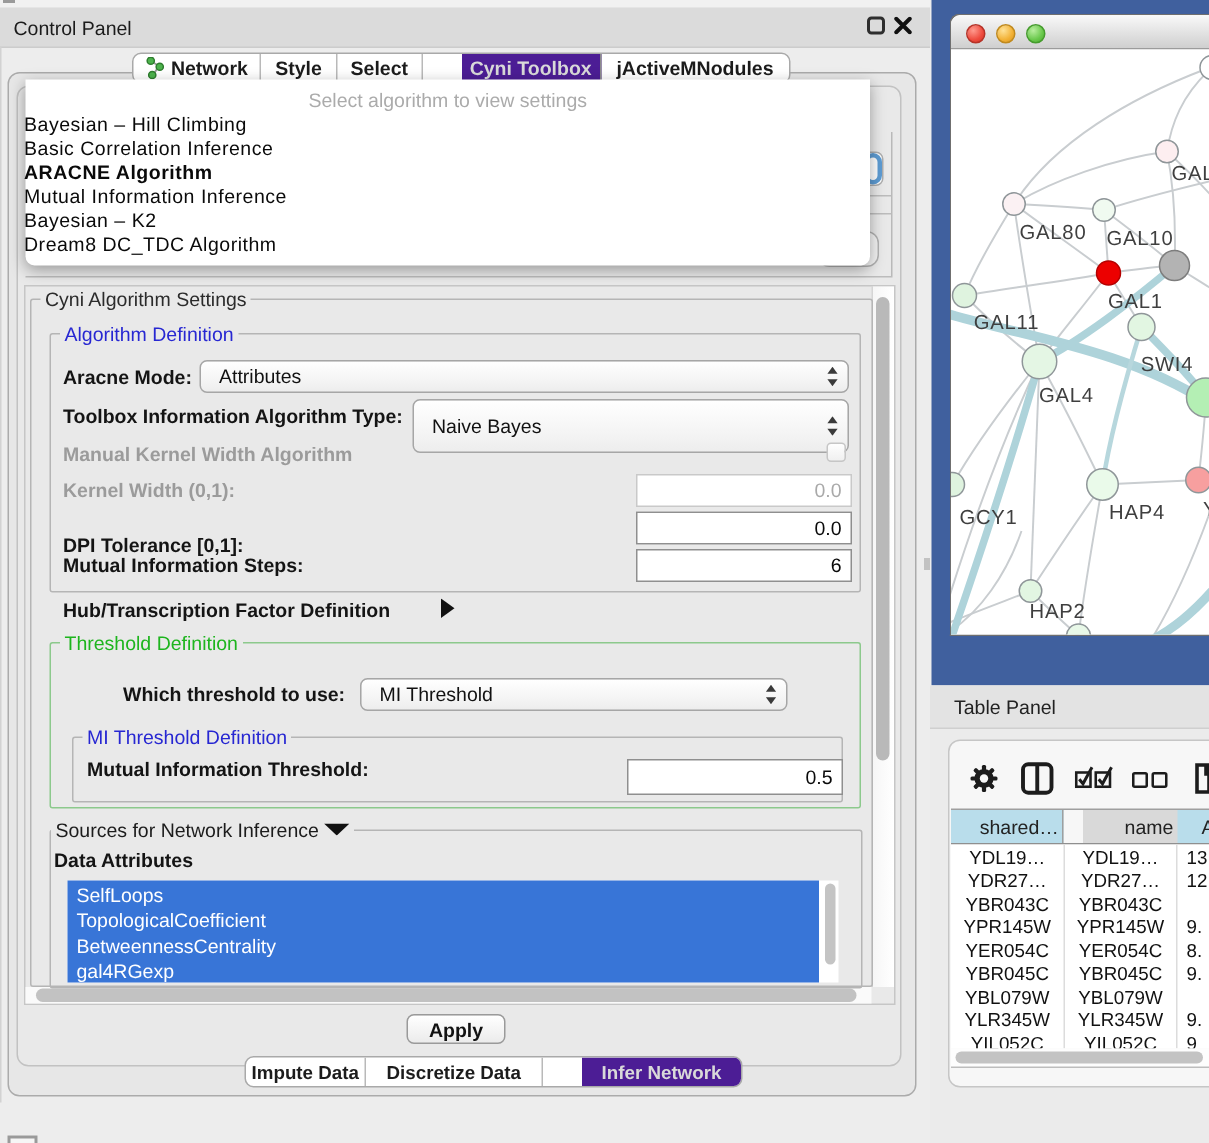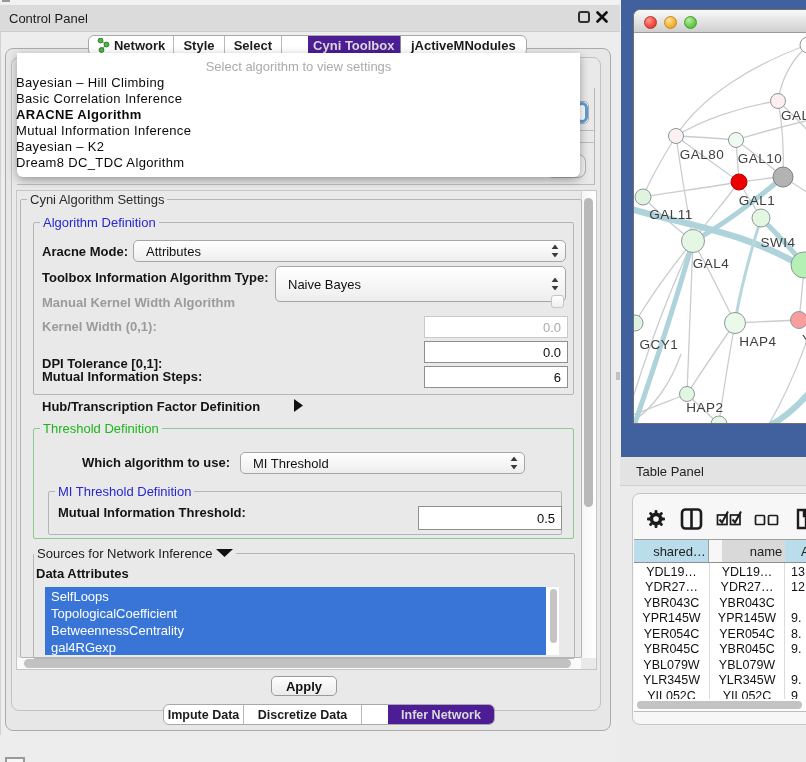--- a/index.html
+++ b/index.html
@@ -118,21 +118,21 @@
     </div>
 
   <div class="blbl" style="left:42px;top:399px;">Hub/Transcription Factor Definition</div>
   <svg class="abs" style="left:293px;top:399px;" width="11" height="13" viewBox="0 0 11 13">
       <path d="M1 0 L10 6.5 L1 13 Z" fill="#111"></path>
     </svg>
 
   <div class="grp" style="left:33px;top:428px;width:539px;height:109px;border-color:#8cc98c;"></div>
   <div class="grptitle" style="left:40px;top:421px;color:#1eb51e;">Threshold Definition</div>
 
-  <div class="blbl" style="left:82px;top:455px;">Which algorithm to use:</div>
+  <div class="blbl" style="left:82px;top:455px;">Which threshold to use:</div>
   <div class="combo" style="left:240px;top:452px;width:285px;height:22px;">
     <span class="ctext">MI Threshold</span>
     <svg width="8" height="13" viewBox="0 0 8 13">
         <path d="M4 0 L7.4 4.6 H0.6 Z" fill="#3a3a3a"></path>
         <path d="M4 13 L7.4 8.4 H0.6 Z" fill="#3a3a3a"></path>
       </svg>
   </div>
 
   <div class="grp" style="left:48px;top:491px;width:512px;height:42px;"></div>
   <div class="grptitle" style="left:55px;top:484px;color:#2727d2;">MI Threshold Definition</div>

